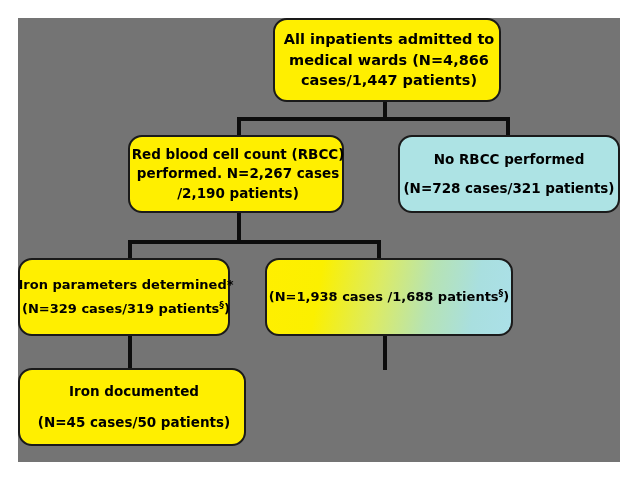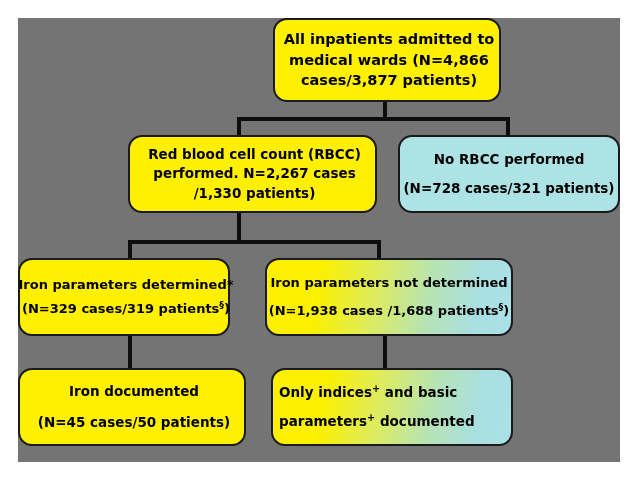--- a/index.html
+++ b/index.html
@@ -46,21 +46,21 @@
   }
   .node .ln {
     display: block;
     white-space: nowrap;
   }
   .fill-yellow { background: #ffef00; padding-left: 10px; }
   .fill-cyan   { background: #ade3e4; }
   .fill-grad   { background: linear-gradient(100deg, #ffef00 0%, #fbf000 22%, #dbeb66 46%, #b6e3b4 66%, #a9dfdf 84%, #abe0e8 100%); }
 
   #n-top      { left: 255px; top: 0px;   width: 228px; height: 84px;  font-size: 14.5px; }
-  #n-rbcc     { left: 110px; top: 117px; width: 249px; height: 78px;  font-size: 13.5px; }
+  #n-rbcc     { left: 110px; top: 117px; width: 216px; height: 78px;  font-size: 13.5px; }
   #n-norbcc   { left: 380px; top: 117px; width: 222px; height: 78px;  font-size: 13.5px; }
   #n-ipd      { left: 0px;   top: 240px; width: 212px; height: 78px;  font-size: 13px;  }
   #n-ipnd     { left: 247px; top: 240px; width: 248px; height: 78px;  font-size: 13px;  }
   #n-irondef  { left: 0px;   top: 350px; width: 228px; height: 78px;  font-size: 13.5px; }
   #n-indices  { left: 253px; top: 350px; width: 242px; height: 78px;  font-size: 13.5px; }
   #n-indices .ln { text-align: left; width: 100%; }
 
   sup { font-size: 0.72em; vertical-align: super; line-height: 0; }
 </style>
 </head>
@@ -78,48 +78,43 @@
     <div class="connector" style="left:110px; top:222px; width:253px; height:4px;"></div>
     <div class="connector" style="left:110px; top:222px; width:4px; height:20px;"></div>
     <div class="connector" style="left:359px; top:222px; width:4px; height:20px;"></div>
 
     <div class="connector" style="left:110px; top:318px; width:4px; height:34px;"></div>
     <div class="connector" style="left:365px; top:318px; width:4px; height:34px;"></div>
 
     <div class="node fill-yellow" id="n-top">
       <span class="ln">All inpatients admitted to</span>
       <span class="ln">medical wards (N=4,866</span>
-      <span class="ln">cases/3,877  patients)</span>
+      <span class="ln">cases/1,447  patients)</span>
     </div>
 
     <div class="node fill-yellow" id="n-rbcc">
       <span class="ln">Red blood cell count (RBCC)</span>
       <span class="ln">performed. N=2,267 cases</span>
-      <span class="ln">/1,330  patients)</span>
+      <span class="ln">/2,190  patients)</span>
     </div>
 
     <div class="node fill-cyan" id="n-norbcc">
       <span class="ln" style="margin-bottom:10px;">No RBCC performed</span>
       <span class="ln">(N=728 cases/321  patients)</span>
     </div>
 
     <div class="node fill-yellow" id="n-ipd">
       <span class="ln" style="margin-bottom:6px;">Iron parameters determined*</span>
       <span class="ln"><span>(N=329 cases/319  patients</span><sup>§</sup><span>)</span></span>
     </div>
 
     <div class="node fill-grad" id="n-ipnd">
-      <span class="ln" style="margin-bottom:10px;">Iron parameters not determined</span>
       <span class="ln"><span>(N=1,938 cases /1,688  patients</span><sup>§</sup><span>)</span></span>
     </div>
 
     <div class="node fill-yellow" id="n-irondef">
       <span class="ln" style="margin-bottom:12px;">Iron documented</span>
       <span class="ln">(N=45 cases/50 patients)</span>
     </div>
 
-    <div class="node fill-grad" id="n-indices">
-      <span class="ln" style="margin-bottom:10px;"><span>Only indices</span><sup>+</sup><span> and basic</span></span>
-      <span class="ln"><span>parameters</span><sup>+</sup><span> documented</span></span>
-    </div>
 
   </div>
 </div>
 
 </body></html>

